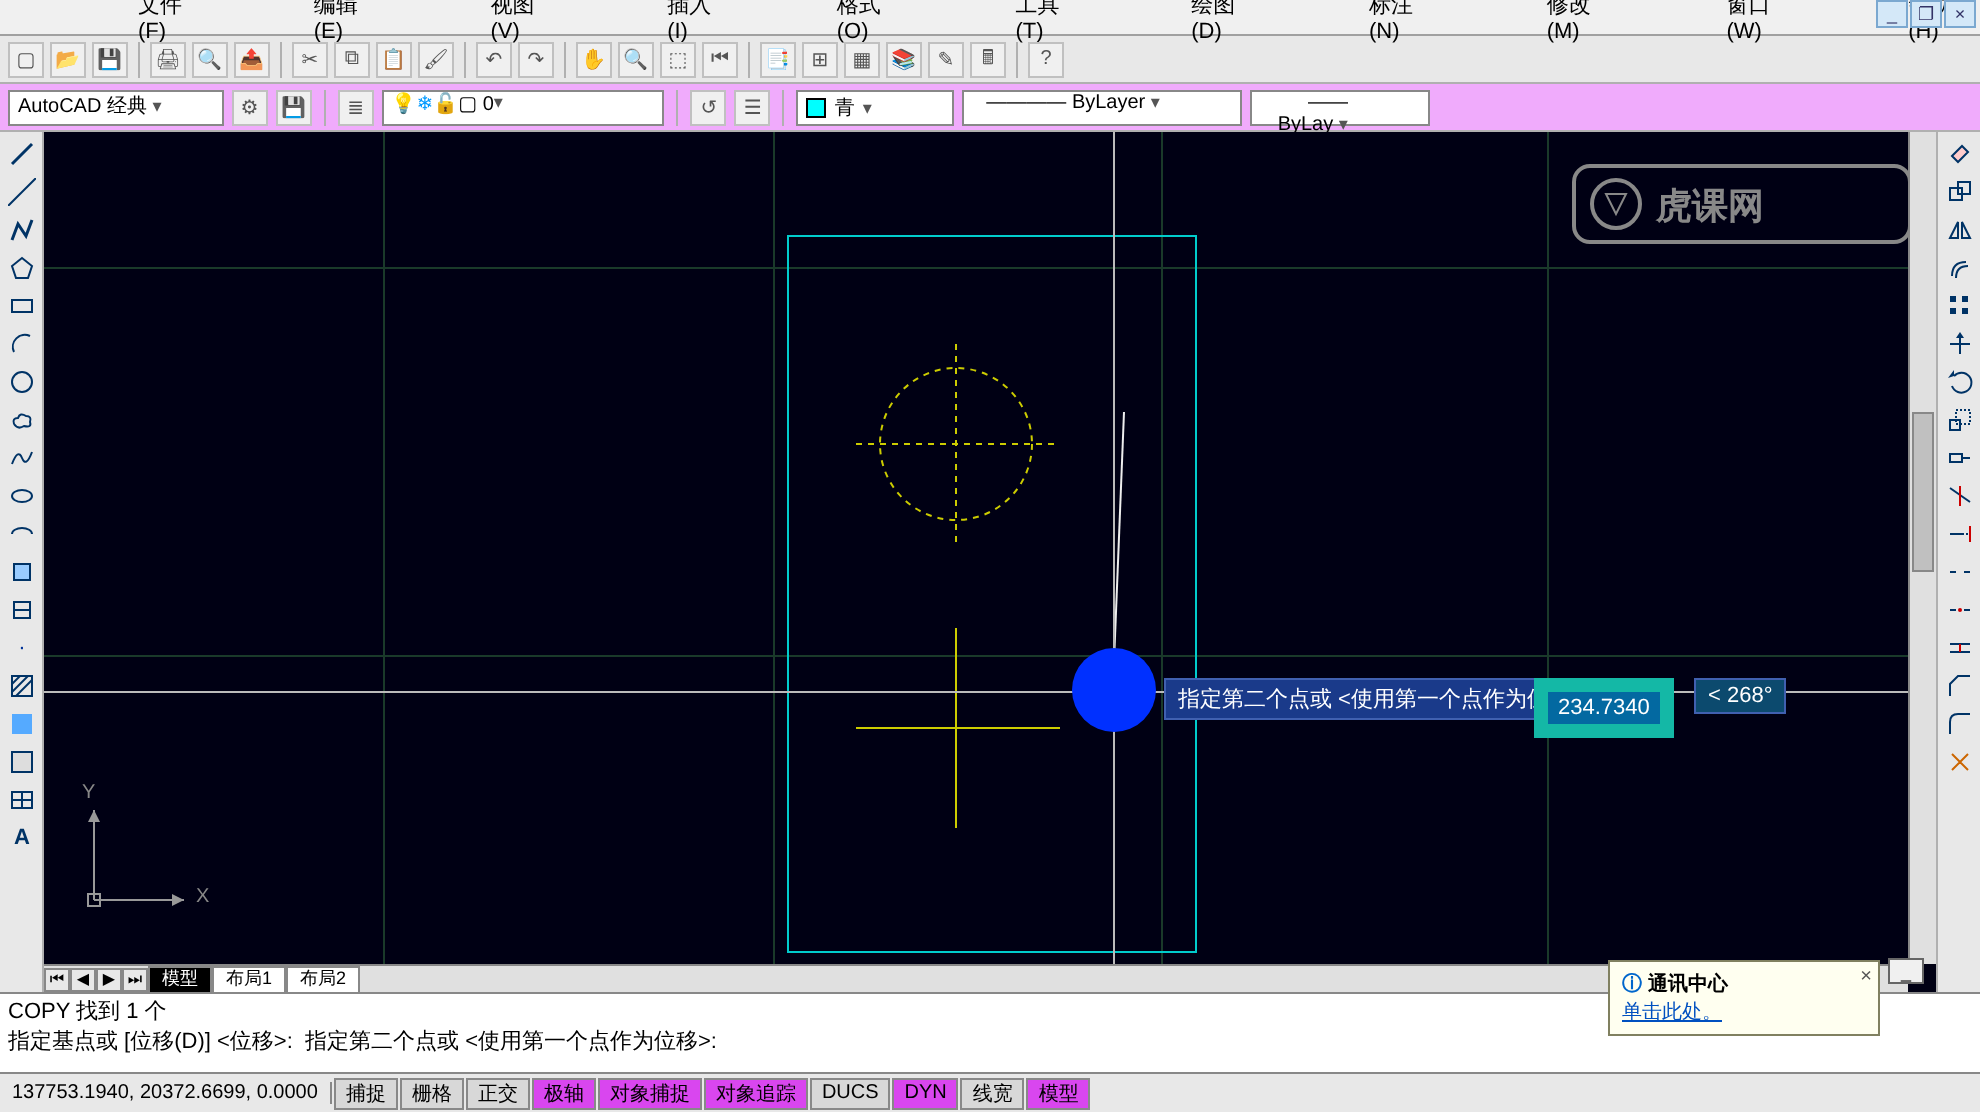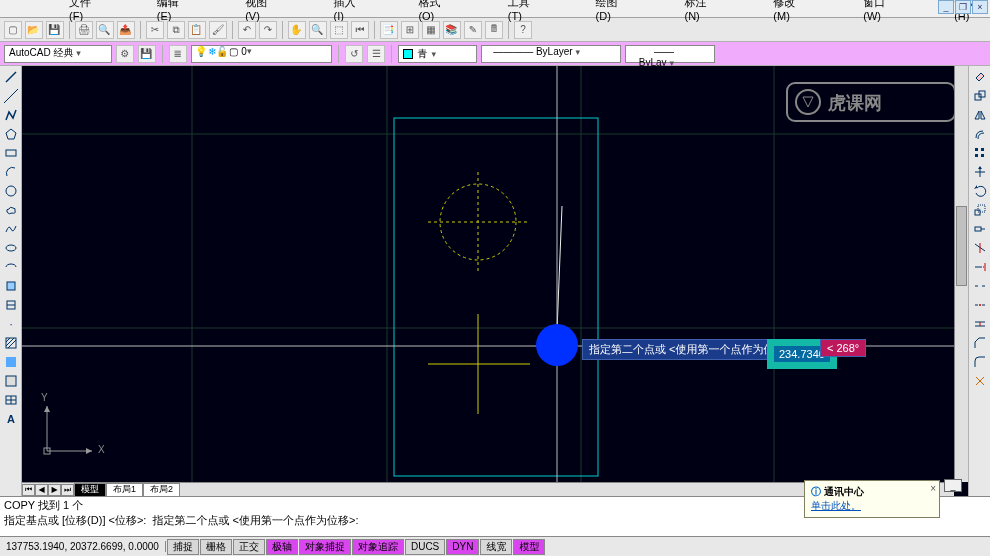--- a/index.html
+++ b/index.html
@@ -34,21 +34,21 @@
 .model-tab.active { background: #000; color: #fff; }
 .nav-btn { width: 13px; height: 12px; background: #e8e8e8; border: 1px solid #888; font-size: 8px; display: flex; align-items: center; justify-content: center; }
 .cmd-area { height: 40px; background: #fff; border-top: 1px solid #888; font-size: 11px; padding: 1px 4px; color: #000; position: relative; }
 .cmd-line { white-space: pre; }
 .statusbar { height: 20px; background: #e8e8e8; border-top: 1px solid #888; display: flex; align-items: center; font-size: 10px; }
 .coords { padding: 0 6px; border-right: 1px solid #888; color: #000; }
 .status-btn { padding: 0 5px; height: 16px; border: 1px solid #888; background: #d8d8d8; margin-left: 1px; color: #000; display: flex; align-items: center; }
 .status-btn.pressed { background: #d946ef; }
 .dynamic-prompt { position: absolute; background: #1a3a8a; color: #fff; font-size: 11px; padding: 2px 6px; border: 1px solid #4060b0; }
 .dynamic-input { position: absolute; background: #0369a1; color: #fff; font-size: 11px; padding: 2px 5px; border: 7px solid #14b8a6; }
-.dynamic-angle { position: absolute; background: #be185d; color: #fff; font-size: 11px; padding: 2px 6px; border: 1px solid #4060b0; }
+.dynamic-angle { position: absolute; background: #0c4a6e; color: #fff; font-size: 11px; padding: 2px 6px; border: 1px solid #4060b0; margin-left: 27px; }
 .blue-circle { position: absolute; width: 42px; height: 42px; background: #0030ff; border-radius: 50%; }
 .notification { position: absolute; right: 50px; bottom: 18px; width: 136px; background: #fffff0; border: 1px solid #808060; padding: 4px 6px; font-size: 10px; color: #000; }
 .notif-close { position: absolute; top: 2px; right: 3px; font-size: 10px; color: #555; }
 .notif-title { font-weight: bold; display: flex; align-items: center; gap: 3px; }
 .notif-link { color: #0050c0; text-decoration: underline; text-align: right; }
 .min-box { position: absolute; right: 28px; bottom: 44px; width: 18px; height: 13px; border: 1px solid #666; background: #f0f0f0; font-size: 9px; display: flex; align-items: center; justify-content: center; }
 .watermark { position: absolute; top: 16px; right: 12px; pointer-events: none; }
 .ucs { position: absolute; left: 10px; bottom: 28px; color: #888; font-size: 10px; }
 .tri { font-size: 9px; color: #555; }
 </style>

